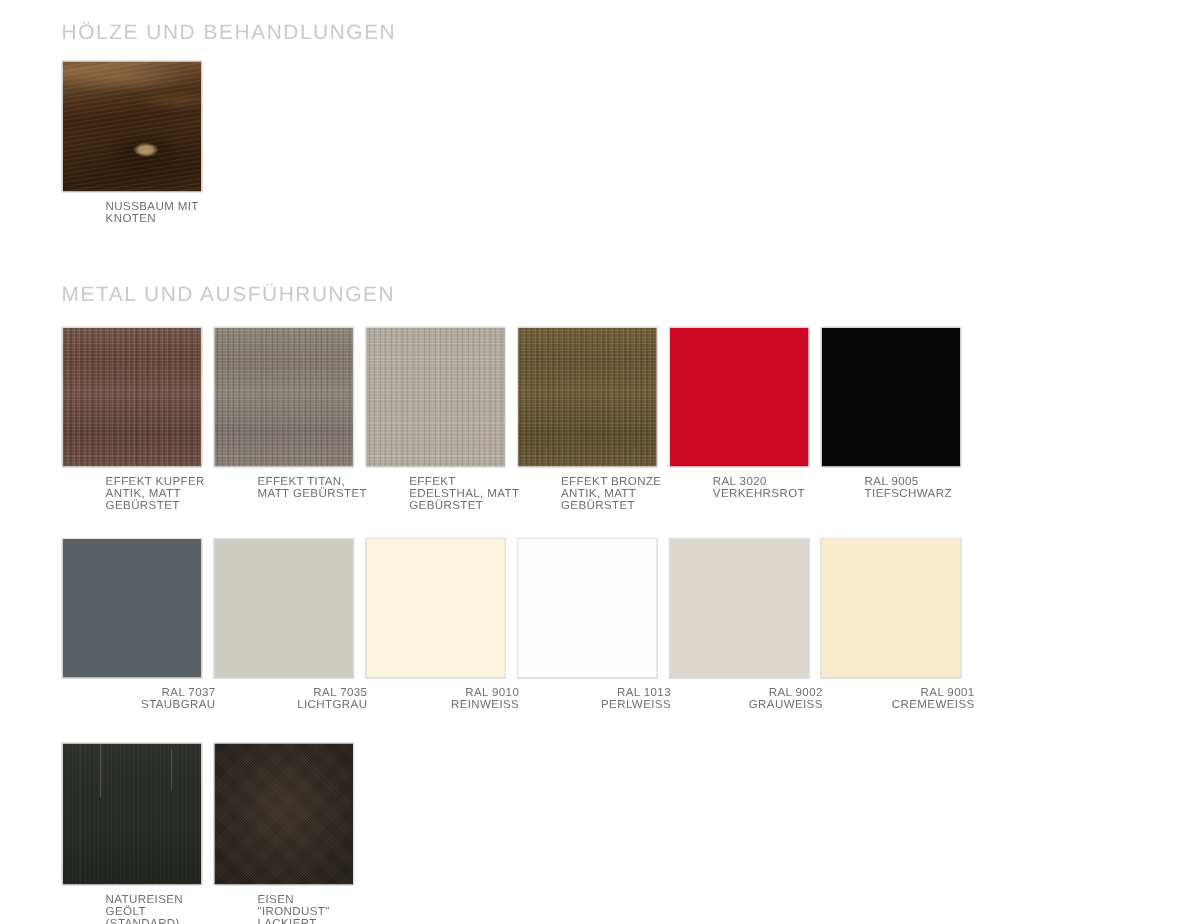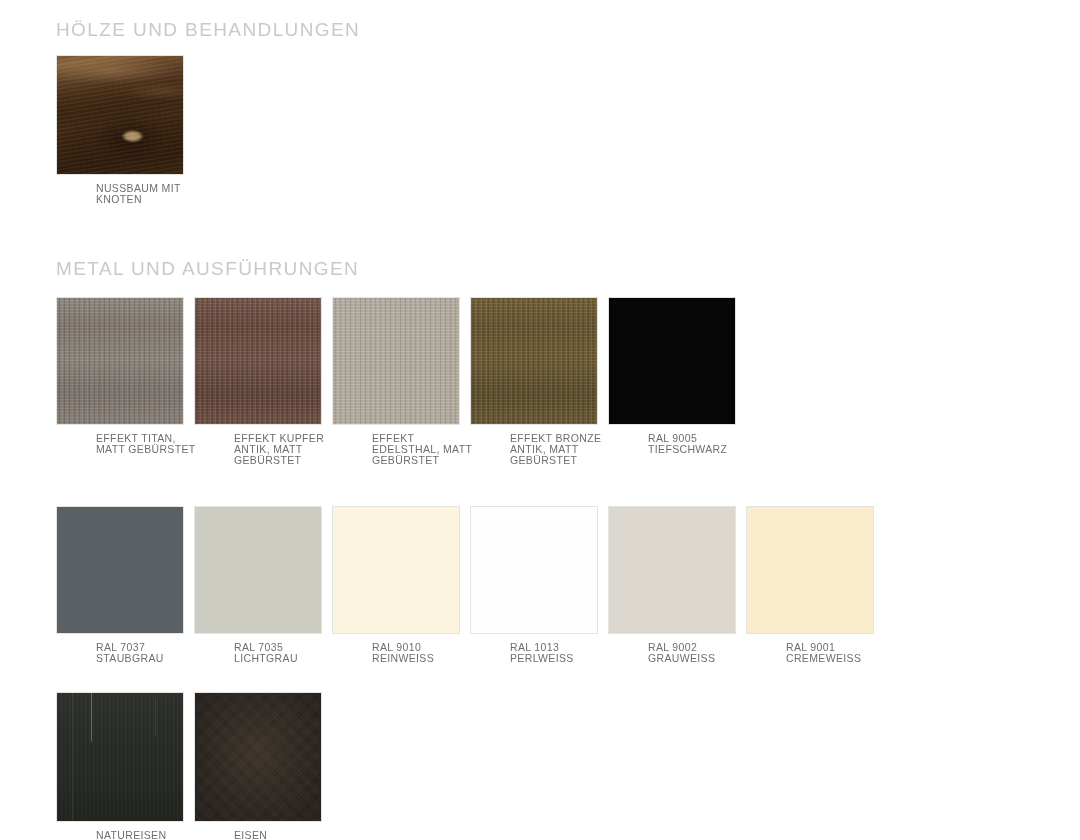--- a/index.html
+++ b/index.html
@@ -184,57 +184,63 @@
     </div>
   </div>
 
   <div class="section" id="section-metal" style="position:absolute; top:258px; left:0; width:948px;">
     <h2 class="section-title">METAL UND AUSFÜHRUNGEN</h2>
 
     <div class="swatch-grid" style="margin-top:17px;">
 
       <div class="swatch-cell">
         <div class="swatch-tile sq">
+          <span class="tex tex-kupfer brushed"></span>
+        </div>
+        <div class="swatch-label">EFFEKT KUPFER ANTIK, MATT GEBÜRSTET</div>
+      </div>
+
+      <div class="swatch-cell">
+        <div class="swatch-tile sq">
           <span class="tex tex-titan brushed"></span>
         </div>
         <div class="swatch-label">EFFEKT TITAN, MATT GEBÜRSTET</div>
       </div>
 
       <div class="swatch-cell">
         <div class="swatch-tile sq">
-          <span class="tex tex-kupfer brushed"></span>
-        </div>
-        <div class="swatch-label">EFFEKT KUPFER ANTIK, MATT GEBÜRSTET</div>
-      </div>
-
-      <div class="swatch-cell">
-        <div class="swatch-tile sq">
           <span class="tex tex-edelstahl brushed"></span>
         </div>
         <div class="swatch-label">EFFEKT EDELSTHAL, MATT GEBÜRSTET</div>
       </div>
 
       <div class="swatch-cell">
         <div class="swatch-tile sq">
           <span class="tex tex-bronze brushed"></span>
         </div>
         <div class="swatch-label">EFFEKT BRONZE ANTIK, MATT GEBÜRSTET</div>
       </div>
 
+      <div class="swatch-cell">
+        <div class="swatch-tile sq">
+          <span class="flat" style="background:#cc0822"></span>
+        </div>
+        <div class="swatch-label">RAL 3020 VERKEHRSROT</div>
+      </div>
 
       <div class="swatch-cell">
         <div class="swatch-tile sq">
           <span class="flat" style="background:#070707"></span>
         </div>
         <div class="swatch-label">RAL 9005 TIEFSCHWARZ</div>
       </div>
 
     </div>
 
-    <div class="swatch-grid" style="margin-top:41px;">
+    <div class="swatch-grid" style="margin-top:24px;text-align:right;">
 
       <div class="swatch-cell">
         <div class="swatch-tile sq">
           <span class="flat" style="background:#5b6064"></span>
         </div>
         <div class="swatch-label">RAL 7037 STAUBGRAU</div>
       </div>
 
       <div class="swatch-cell">
         <div class="swatch-tile sq">

